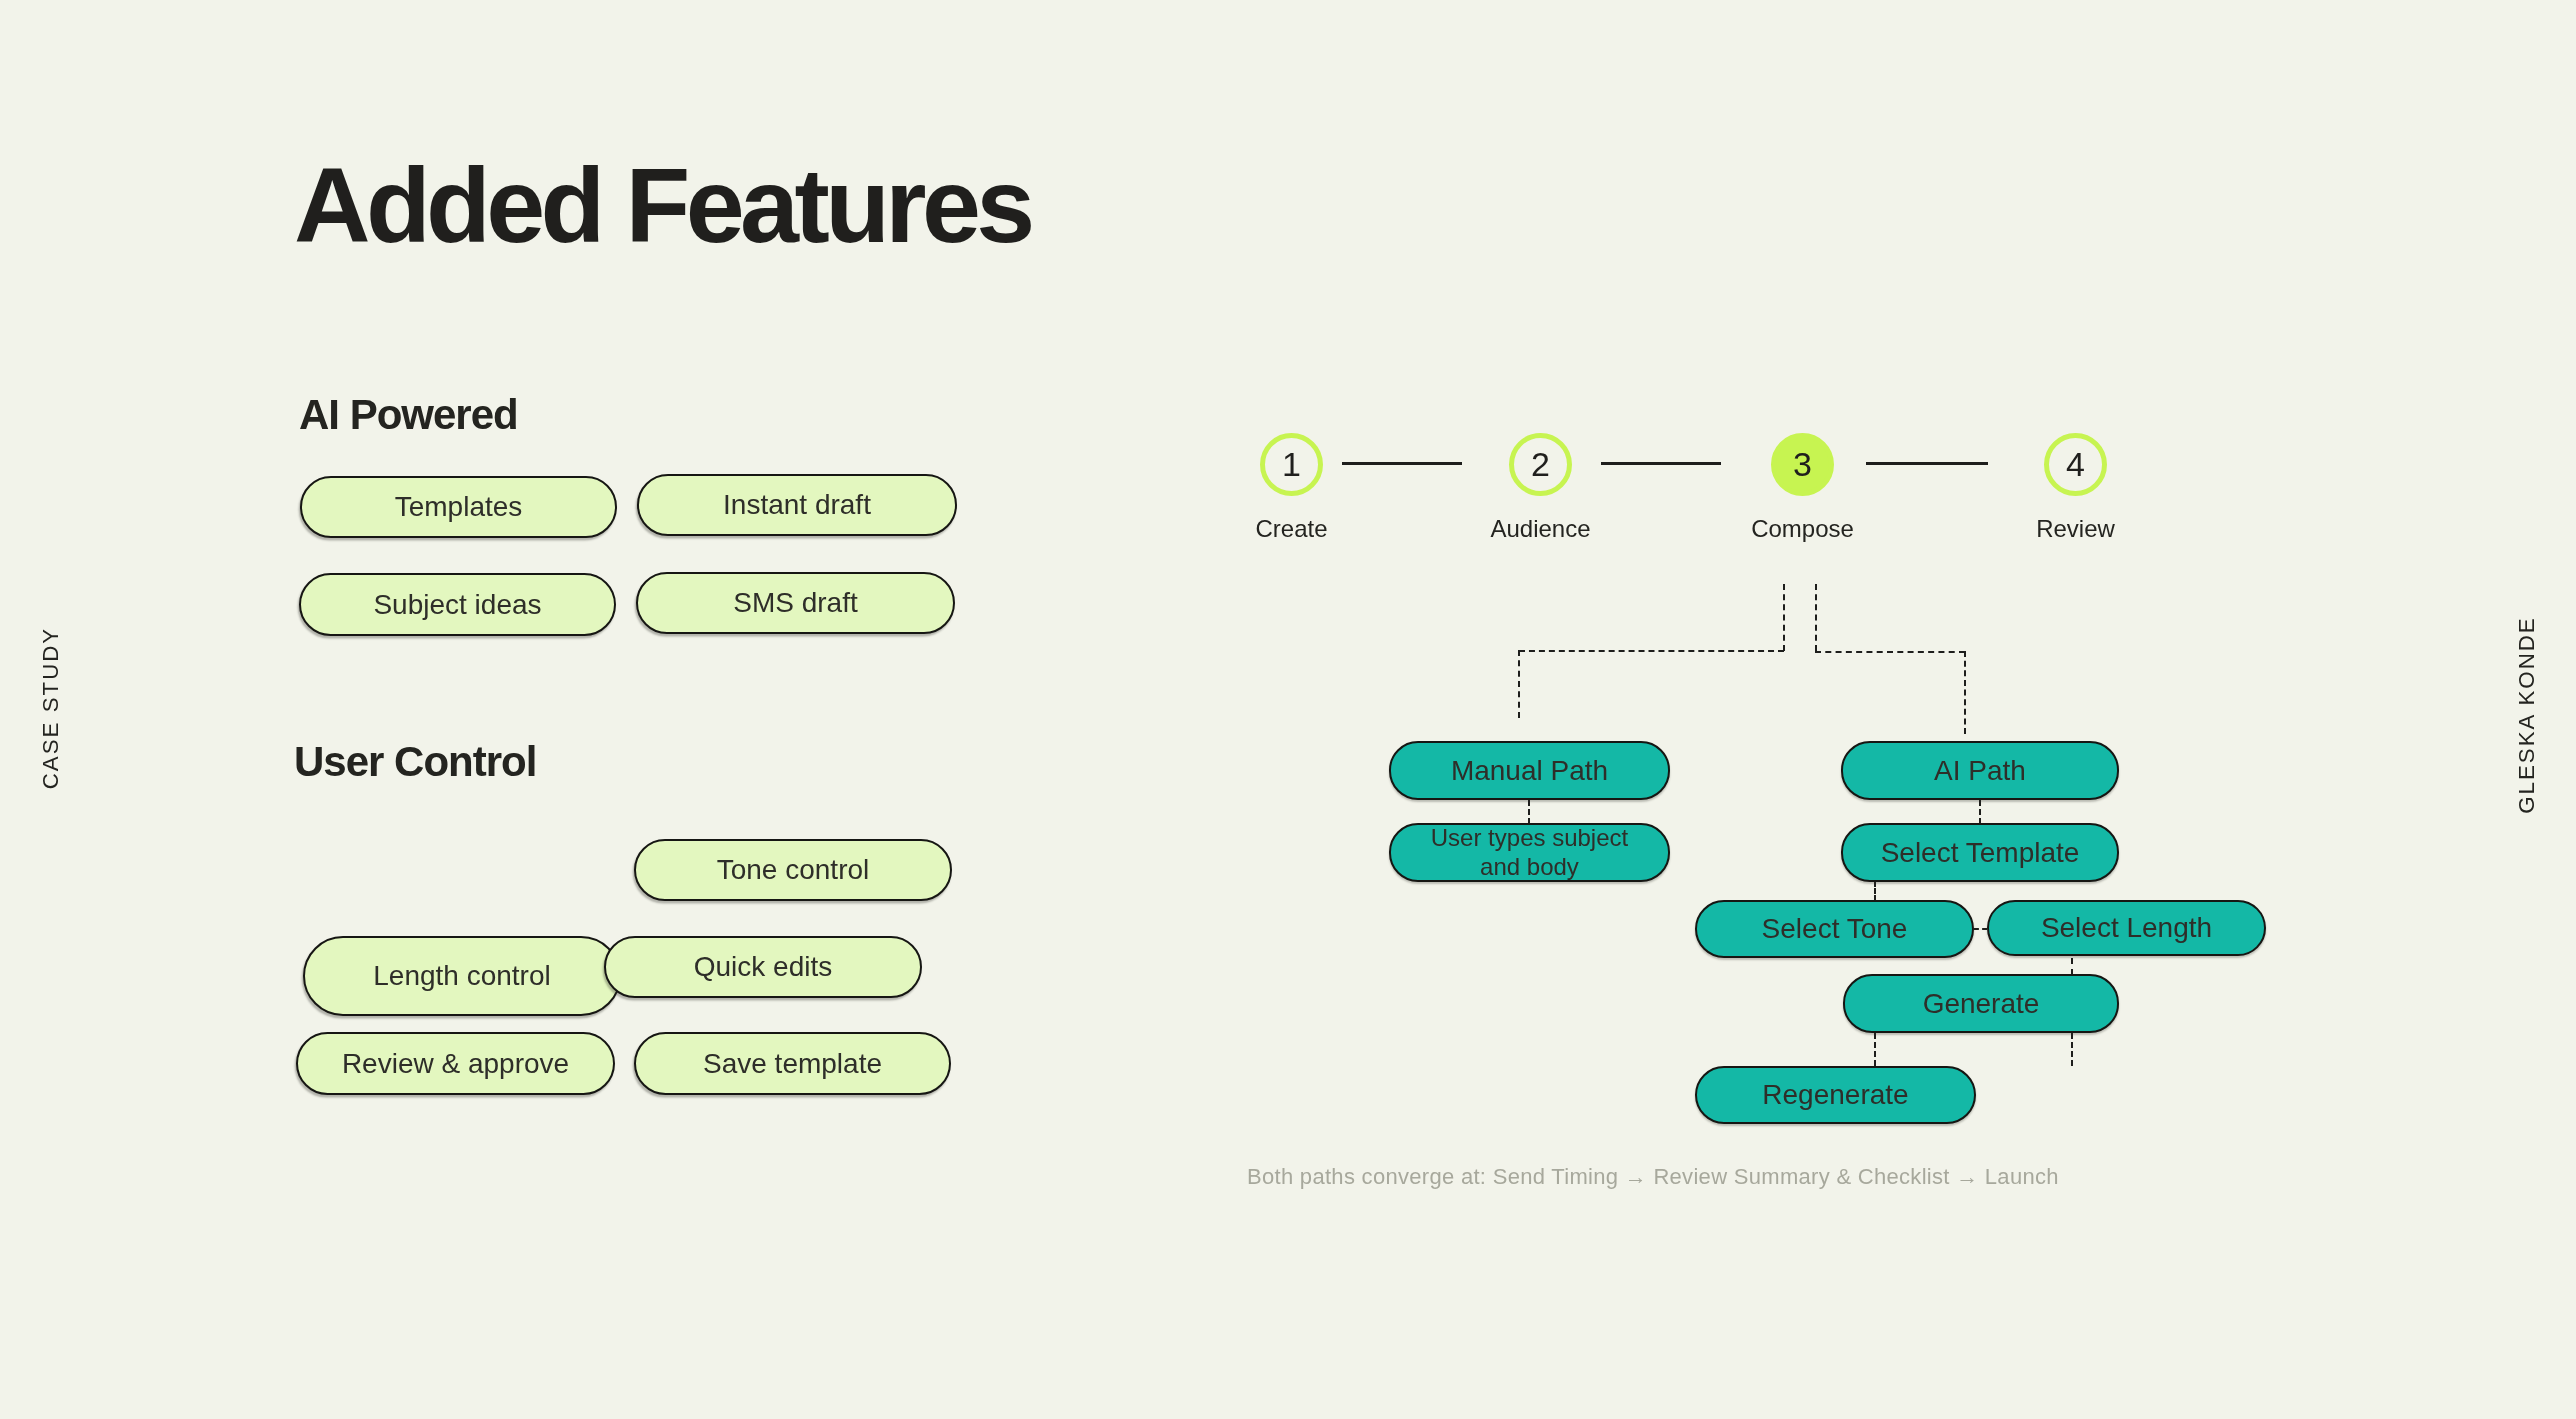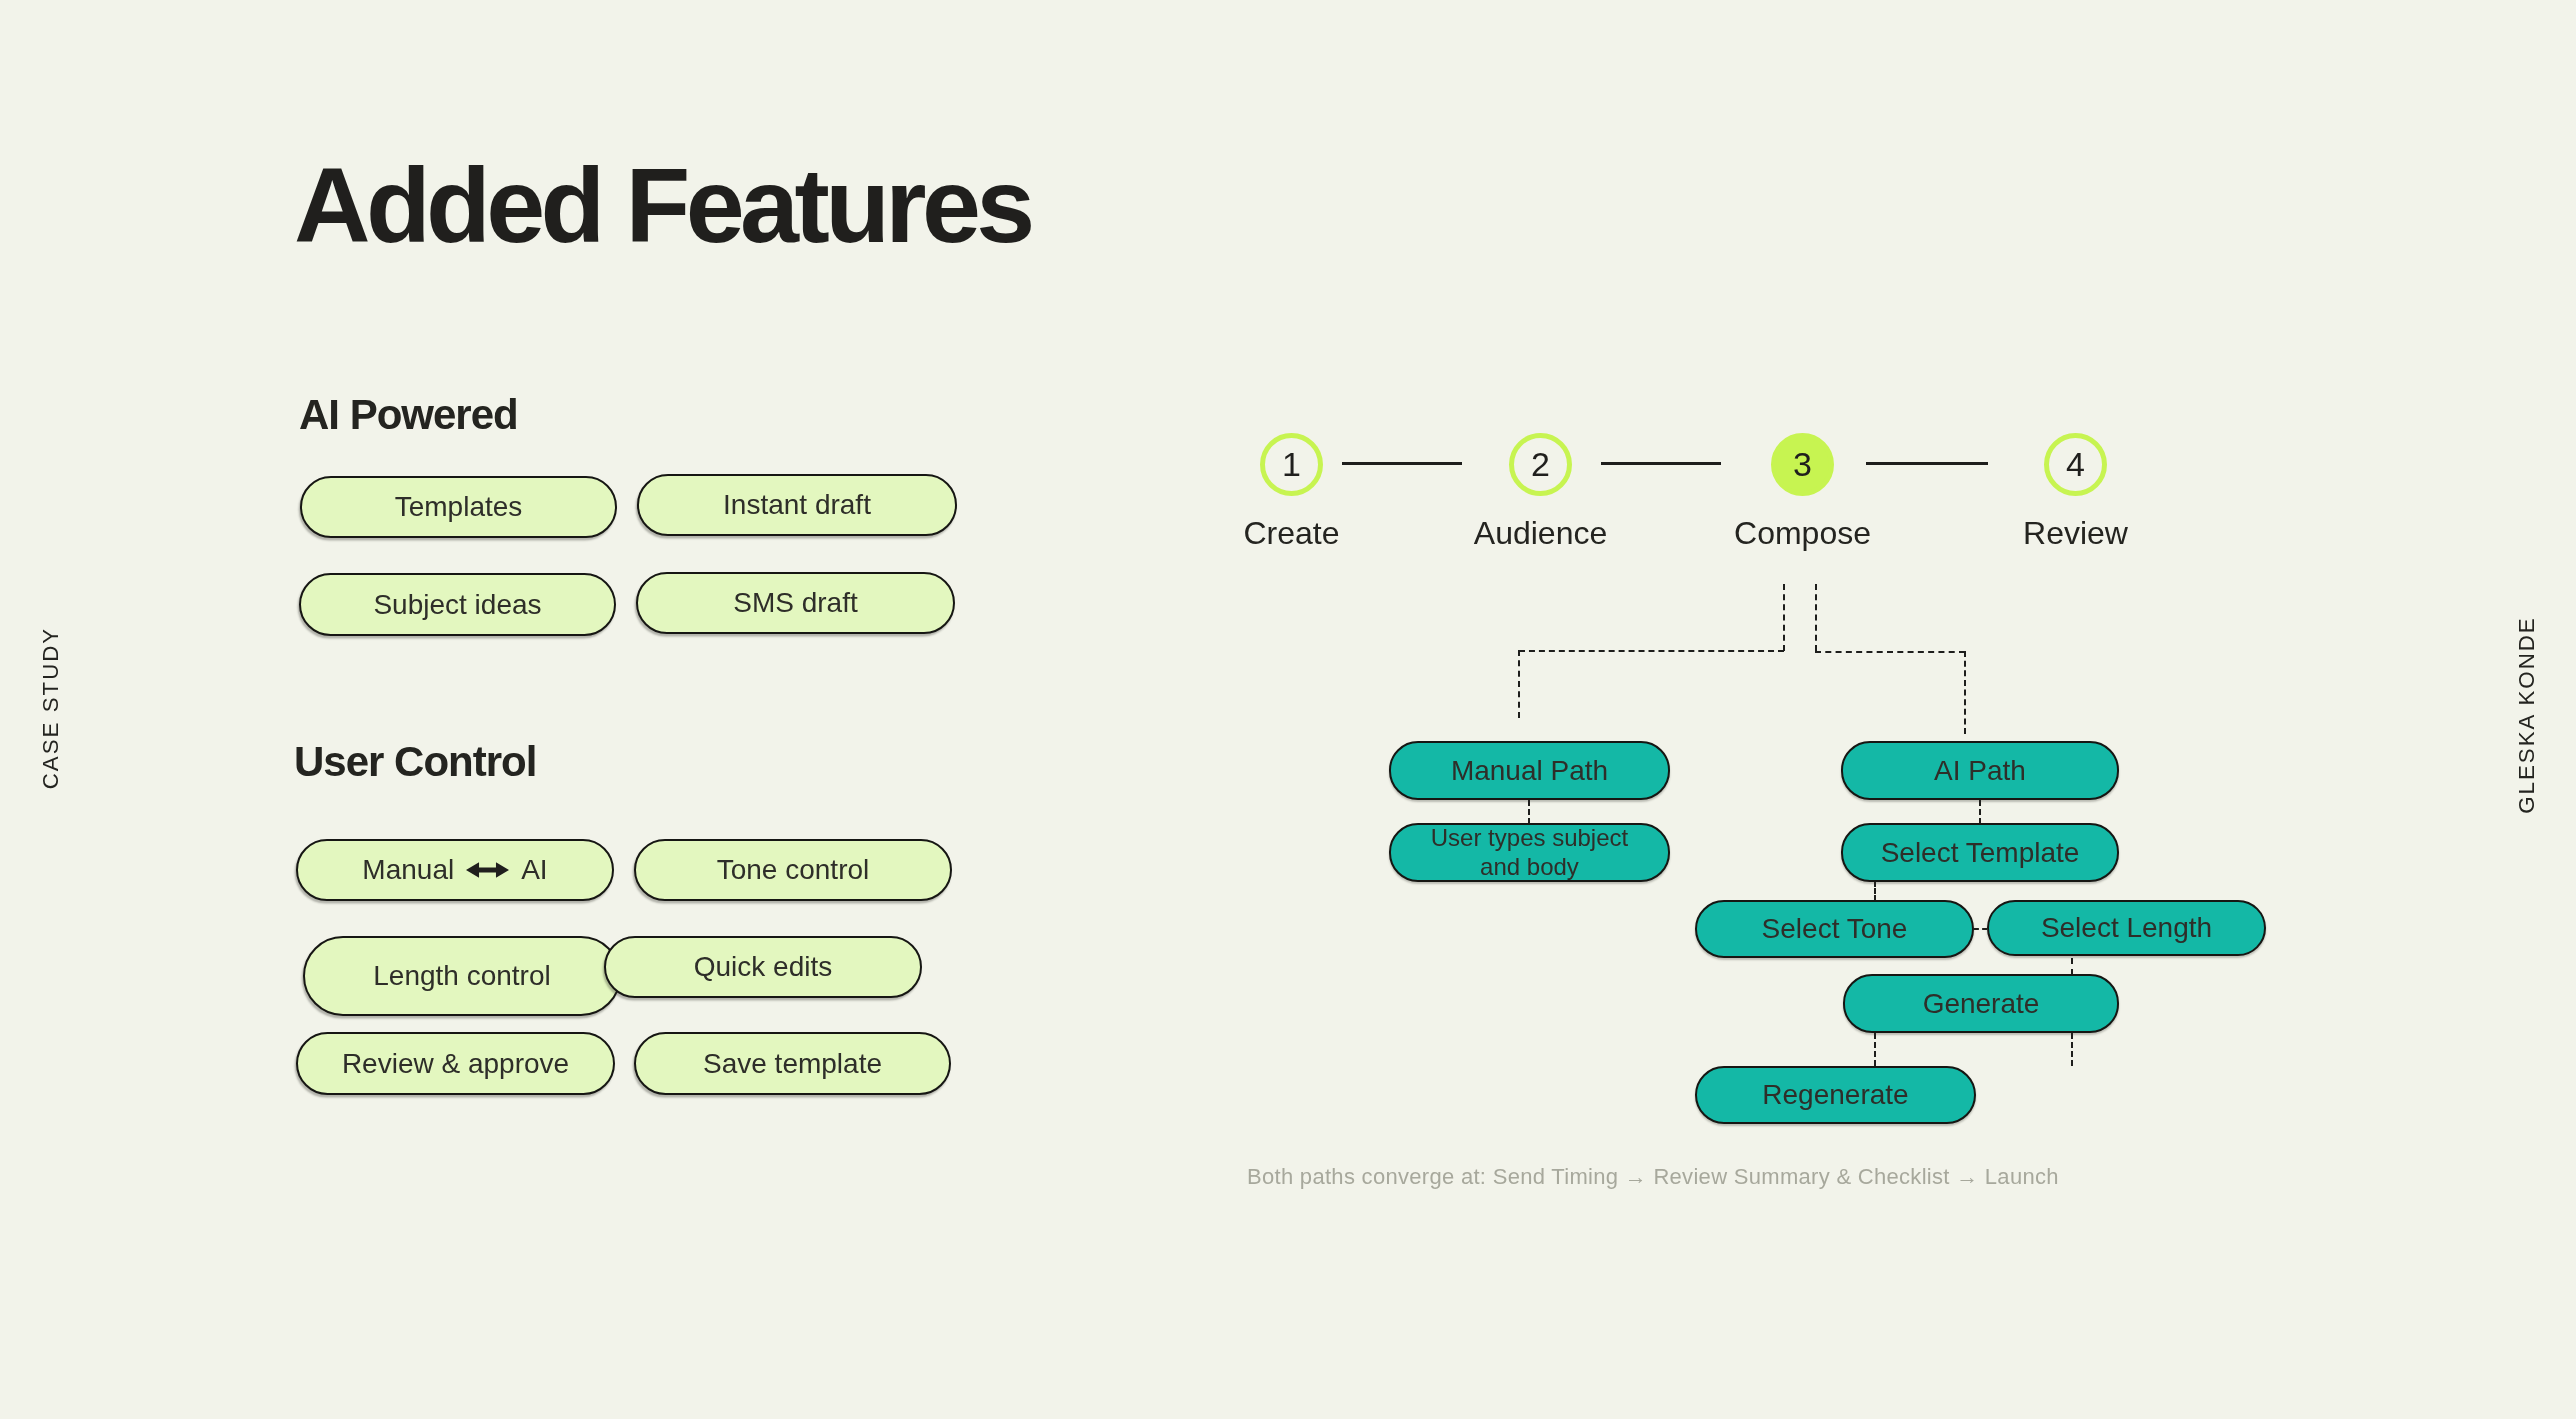--- a/index.html
+++ b/index.html
@@ -29,21 +29,21 @@
   .step-circle {
     position:absolute; width:63px; height:63px; box-sizing:border-box;
     border:5.3px solid #c7f451; border-radius:50%;
     display:flex; align-items:center; justify-content:center;
     font-size:34px; color:#201f1d; background:transparent;
   }
   .step-circle.active { background:#c7f451; }
   .step-line { position:absolute; height:2.6px; background:#1e1e1c; }
   .step-label {
     position:absolute; width:197px; text-align:center;
-    font-size:32px; color:#242420; white-space:nowrap;
+    font-size:24px; color:#242420; white-space:nowrap;
   }
   
   .flow-box {
     position:absolute; display:flex; align-items:center; justify-content:center;
     box-sizing:border-box; text-align:center;
     background:#14b8a6; border:2px solid #161613; border-radius:29px;
     box-shadow:0 2px 2px rgba(45,45,38,0.28);
     font-size:28px; color:#2e2e29;
   }
   .flow-box .wrap-text { max-width:223px; font-size:24px; line-height:1.2; }
@@ -70,29 +70,20 @@
 
   <div class="main-title">Added Features</div>
 
   <div class="section-heading" style="left:299px; top:394px;">AI Powered</div>
   <div class="pill" style="left:300px; top:476px; width:317px; height:62px;">Templates</div>
   <div class="pill" style="left:637px; top:474px; width:320px; height:62px;">Instant draft</div>
   <div class="pill" style="left:299px; top:573px; width:317px; height:63px;">Subject ideas</div>
   <div class="pill" style="left:636px; top:572px; width:319px; height:62px;">SMS draft</div>
 
   <div class="section-heading" style="left:294px; top:741px;">User Control</div>
-  <div class="pill" style="left:296px; top:839px; width:318px; height:62px;">
-    <span>Manual</span>
-    <span>
-      <svg class="arrow-icon-svg" width="43" height="20" viewBox="0 0 66 30">
-        <path d="M0 15 L20 3 L20 11 L46 11 L46 3 L66 15 L46 27 L46 19 L20 19 L20 27 Z" fill="#201f1d"></path>
-      </svg>
-    </span>
-    <span>AI</span>
-  </div>
   <div class="pill" style="left:634px; top:839px; width:318px; height:62px;">Tone control</div>
   <div class="pill" style="left:303px; top:936px; width:318px; height:80px;">Length control</div>
   <div class="pill" style="left:604px; top:936px; width:318px; height:62px;">Quick edits</div>
   <div class="pill" style="left:296px; top:1032px; width:319px; height:63px;">Review &amp; approve</div>
   <div class="pill" style="left:634px; top:1032px; width:317px; height:63px;">Save template</div>
 
   <div class="step-circle" style="left:1260px; top:433px;">
     <span>1</span>
   </div>
   <div class="step-circle" style="left:1509px; top:433px;">

